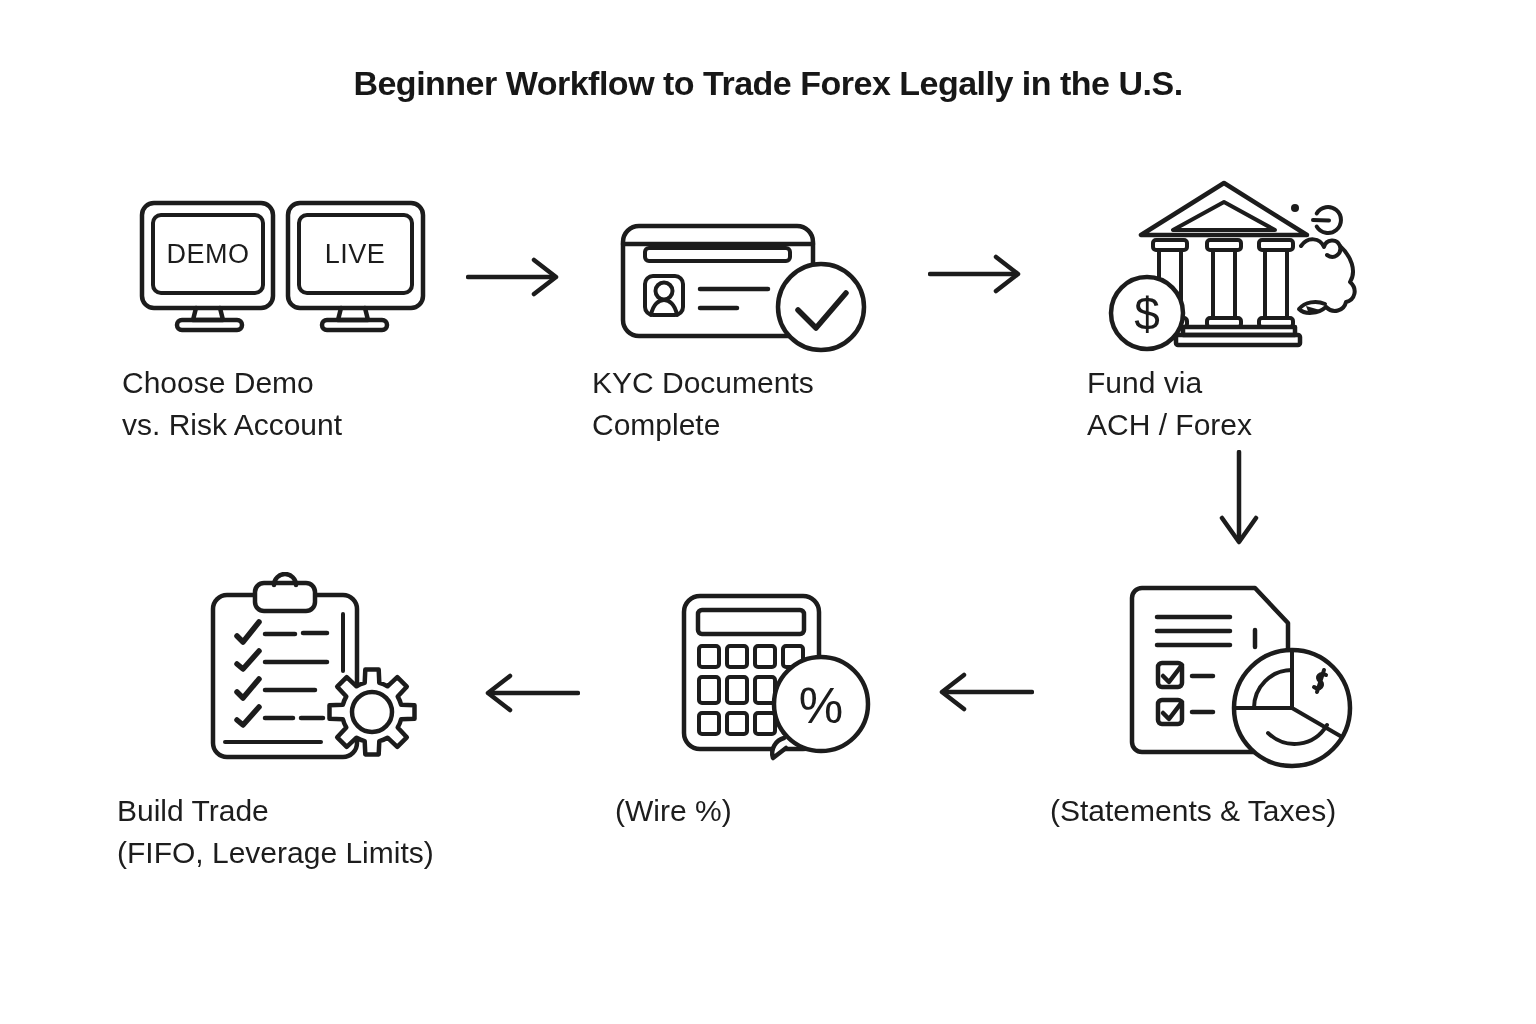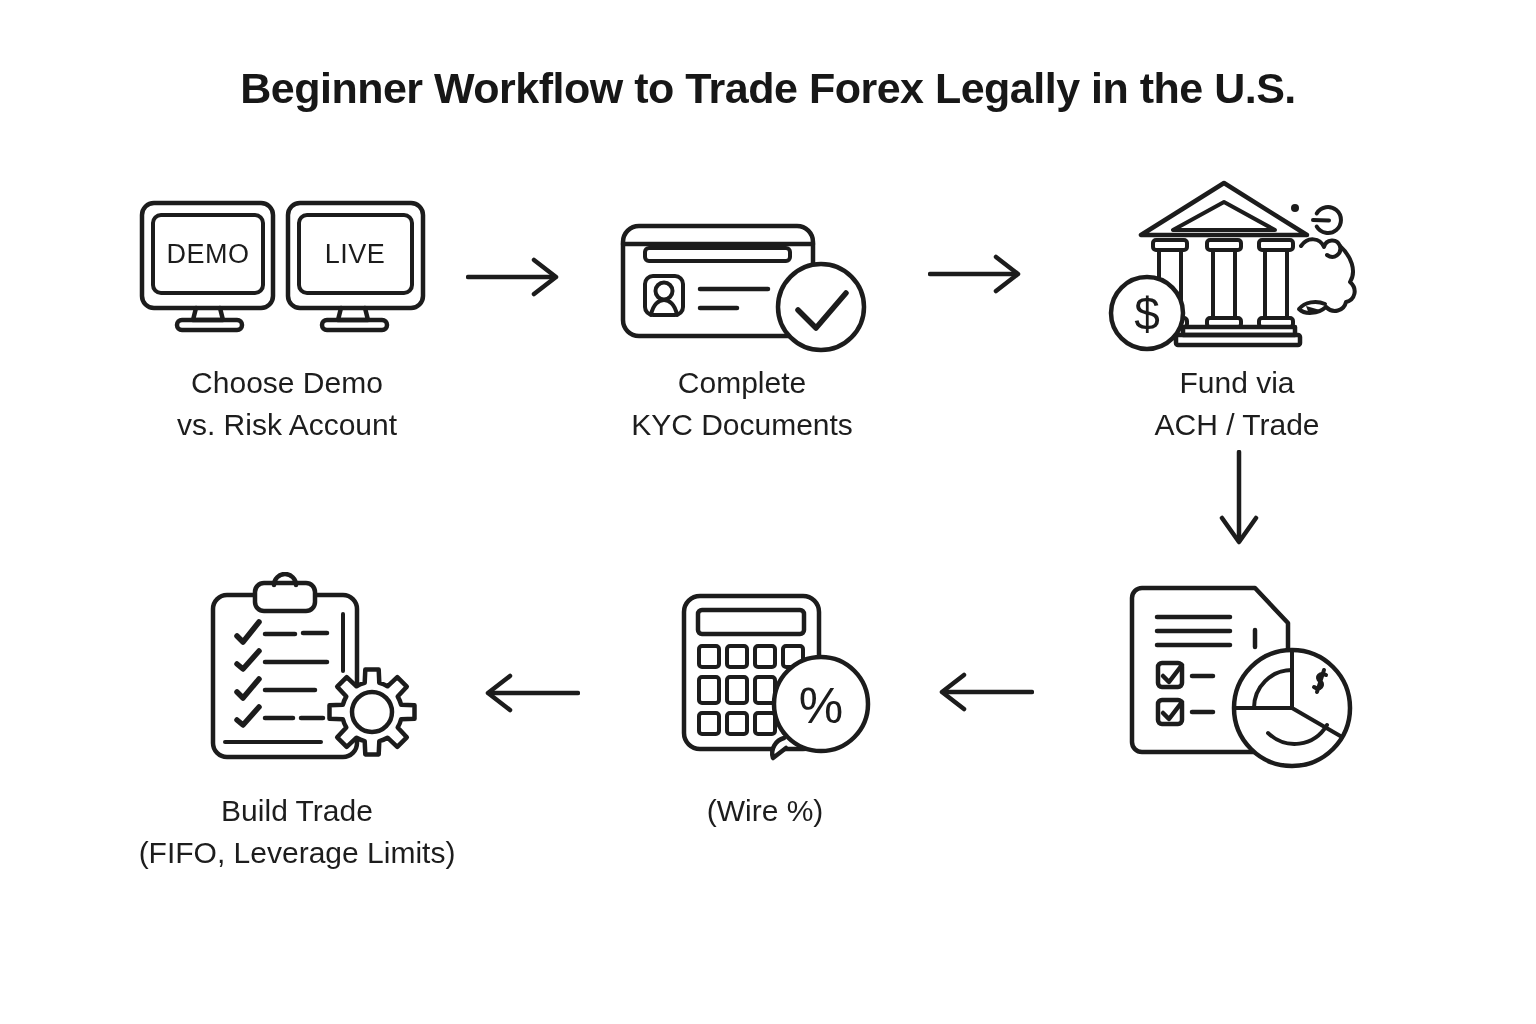--- a/index.html
+++ b/index.html
@@ -3,36 +3,36 @@
 <meta charset="utf-8">
 <style>
   html,body { margin:0; padding:0; background:#ffffff; }
   .canvas {
     position:relative; width:1536px; height:1024px;
     background:#ffffff; overflow:hidden;
     font-family:"Liberation Sans", sans-serif; color:#1b1b1b;
   }
   .title {
     position:absolute; left:0; right:0; top:64px; margin:0;
-    text-align:center; font-size:43px; font-weight:bold;
+    text-align:center; font-size:34px; font-weight:bold;
     letter-spacing:-0.5px; color:#171717;
   }
   .icon { position:absolute; }
   .ln   { fill:none; stroke:#1c1c1c; stroke-width:4.5; stroke-linecap:round; stroke-linejoin:round; }
   .thin { stroke-width:4; }
   .thick{ stroke-width:5.5; }
   .wfill{ fill:#ffffff; }
   .inkfill { fill:#1c1c1c; stroke:none; }
   .glyph { fill:#1c1c1c; stroke:none; text-anchor:middle; dominant-baseline:central;
            font-family:"Liberation Sans", sans-serif; }
   .screen-txt { font-size:27px; font-weight:500; letter-spacing:0.5px; }
   .dollar-txt { font-size:46px; font-weight:500; }
   .pct-txt    { font-size:50px; font-weight:400; }
   .label {
-    position:absolute; text-align:center; font-size:30px; line-height:42px;
+    position:absolute; font-size:30px; line-height:42px;
     font-weight:500; color:#1d1d1d;
   }
 </style>
 </head>
 <body>
 
 <div class="canvas">
 
   <h1 class="title">Beginner Workflow to Trade Forex Legally in the U.S.</h1>
 
@@ -67,22 +67,22 @@
       <rect class="ln thin" x="30" y="28" width="145" height="13" rx="4"></rect>
       <rect class="ln thin" x="30" y="56" width="38" height="39" rx="8"></rect>
       <circle class="ln thin" cx="49" cy="71" r="8.5"></circle>
       <path class="ln thin" d="M36,95 C38,84 44,80 49,80 C54,80 60,84 62,95"></path>
       <path class="ln" d="M85,69 H153"></path>
       <path class="ln" d="M85,88 H122"></path>
       <circle class="ln wfill" cx="206" cy="87" r="43"></circle>
       <path class="ln thick" d="M183,90 L201,108 L231,73"></path>
     </svg>
     <div class="label" style="left:592px;top:362px;width:300px">
+      <div>KYC Documents</div>
       <div>Complete</div>
-      <div>KYC Documents</div>
     </div>
   </div>
 
   <svg class="icon" style="left:928px;top:254px" width="95" height="40" viewBox="0 0 95 40">
     <path class="ln" d="M2,20 H86"></path>
       <path class="ln" d="M68,3 L90,20 L68,37"></path>
   </svg>
 
   <div>
     <svg class="icon" style="left:1103px;top:178px" width="270" height="176" viewBox="0 0 270 176">
@@ -106,21 +106,21 @@
         <path class="ln thin" d="M213.7,35.5 A13,13 0 1 1 213.7,48.5"></path>
         <path class="ln thin" d="M210,42 L226,42.5"></path>
         <path class="ln thin" d="M198,68 C205,58 217,60 221,69 C223,61 234,60 237,68 C239,76 231,82 224,77"></path>
         <path class="ln thin" d="M237,68 C248,78 254,93 247,104 C255,111 252,122 243,124 C241,133 230,136 223,129"></path>
         <path class="ln thin" d="M223,129 C215,136 202,137 196,131 C202,124 213,122 222,126"></path>
         <path class="inkfill" d="M203,128 L217,132 L206,136 Z"></path>
       </g>
     </svg>
     <div class="label" style="left:1087px;top:362px;width:300px">
       <div>Fund via</div>
-      <div>ACH / Trade</div>
+      <div>ACH / Forex</div>
     </div>
   </div>
 
   <svg class="icon" style="left:1219px;top:450px" width="40" height="105" viewBox="0 0 40 105">
     <path class="ln" d="M20,2 V86"></path>
       <path class="ln" d="M3,68 L20,92 L37,68"></path>
   </svg>
 
   <div>
     <svg class="icon" style="left:1126px;top:581px" width="245" height="205" viewBox="0 0 245 205">
@@ -140,20 +140,21 @@
       <path class="ln thin" d="M108,127 H166"></path>
       <path class="ln thin" d="M128,127 A38,38 0 0 1 166,89"></path>
       <path class="ln thin" d="M166,127 L216,156"></path>
       <path class="ln thin" d="M142,152 C160,169 188,166 201,144"></path>
       <g>
         <path class="ln thin" d="M200,94 C194,91 189,96 194,100 C199,104 194,110 188,106"></path>
         <path class="ln thin" d="M198,89 L191,111"></path>
       </g>
     </svg>
     <div class="label" style="left:1050px;top:790px;width:360px">
+      <div>(Statements &amp; Taxes)</div>
     </div>
   </div>
 
   <svg class="icon" style="left:922px;top:672px" width="112" height="40" viewBox="0 0 112 40">
     <path class="ln" d="M110,20 H24"></path>
       <path class="ln" d="M42,3 L20,20 L42,37"></path>
   </svg>
 
   <div>
     <svg class="icon" style="left:676px;top:586px" width="200" height="180" viewBox="0 0 200 180">

